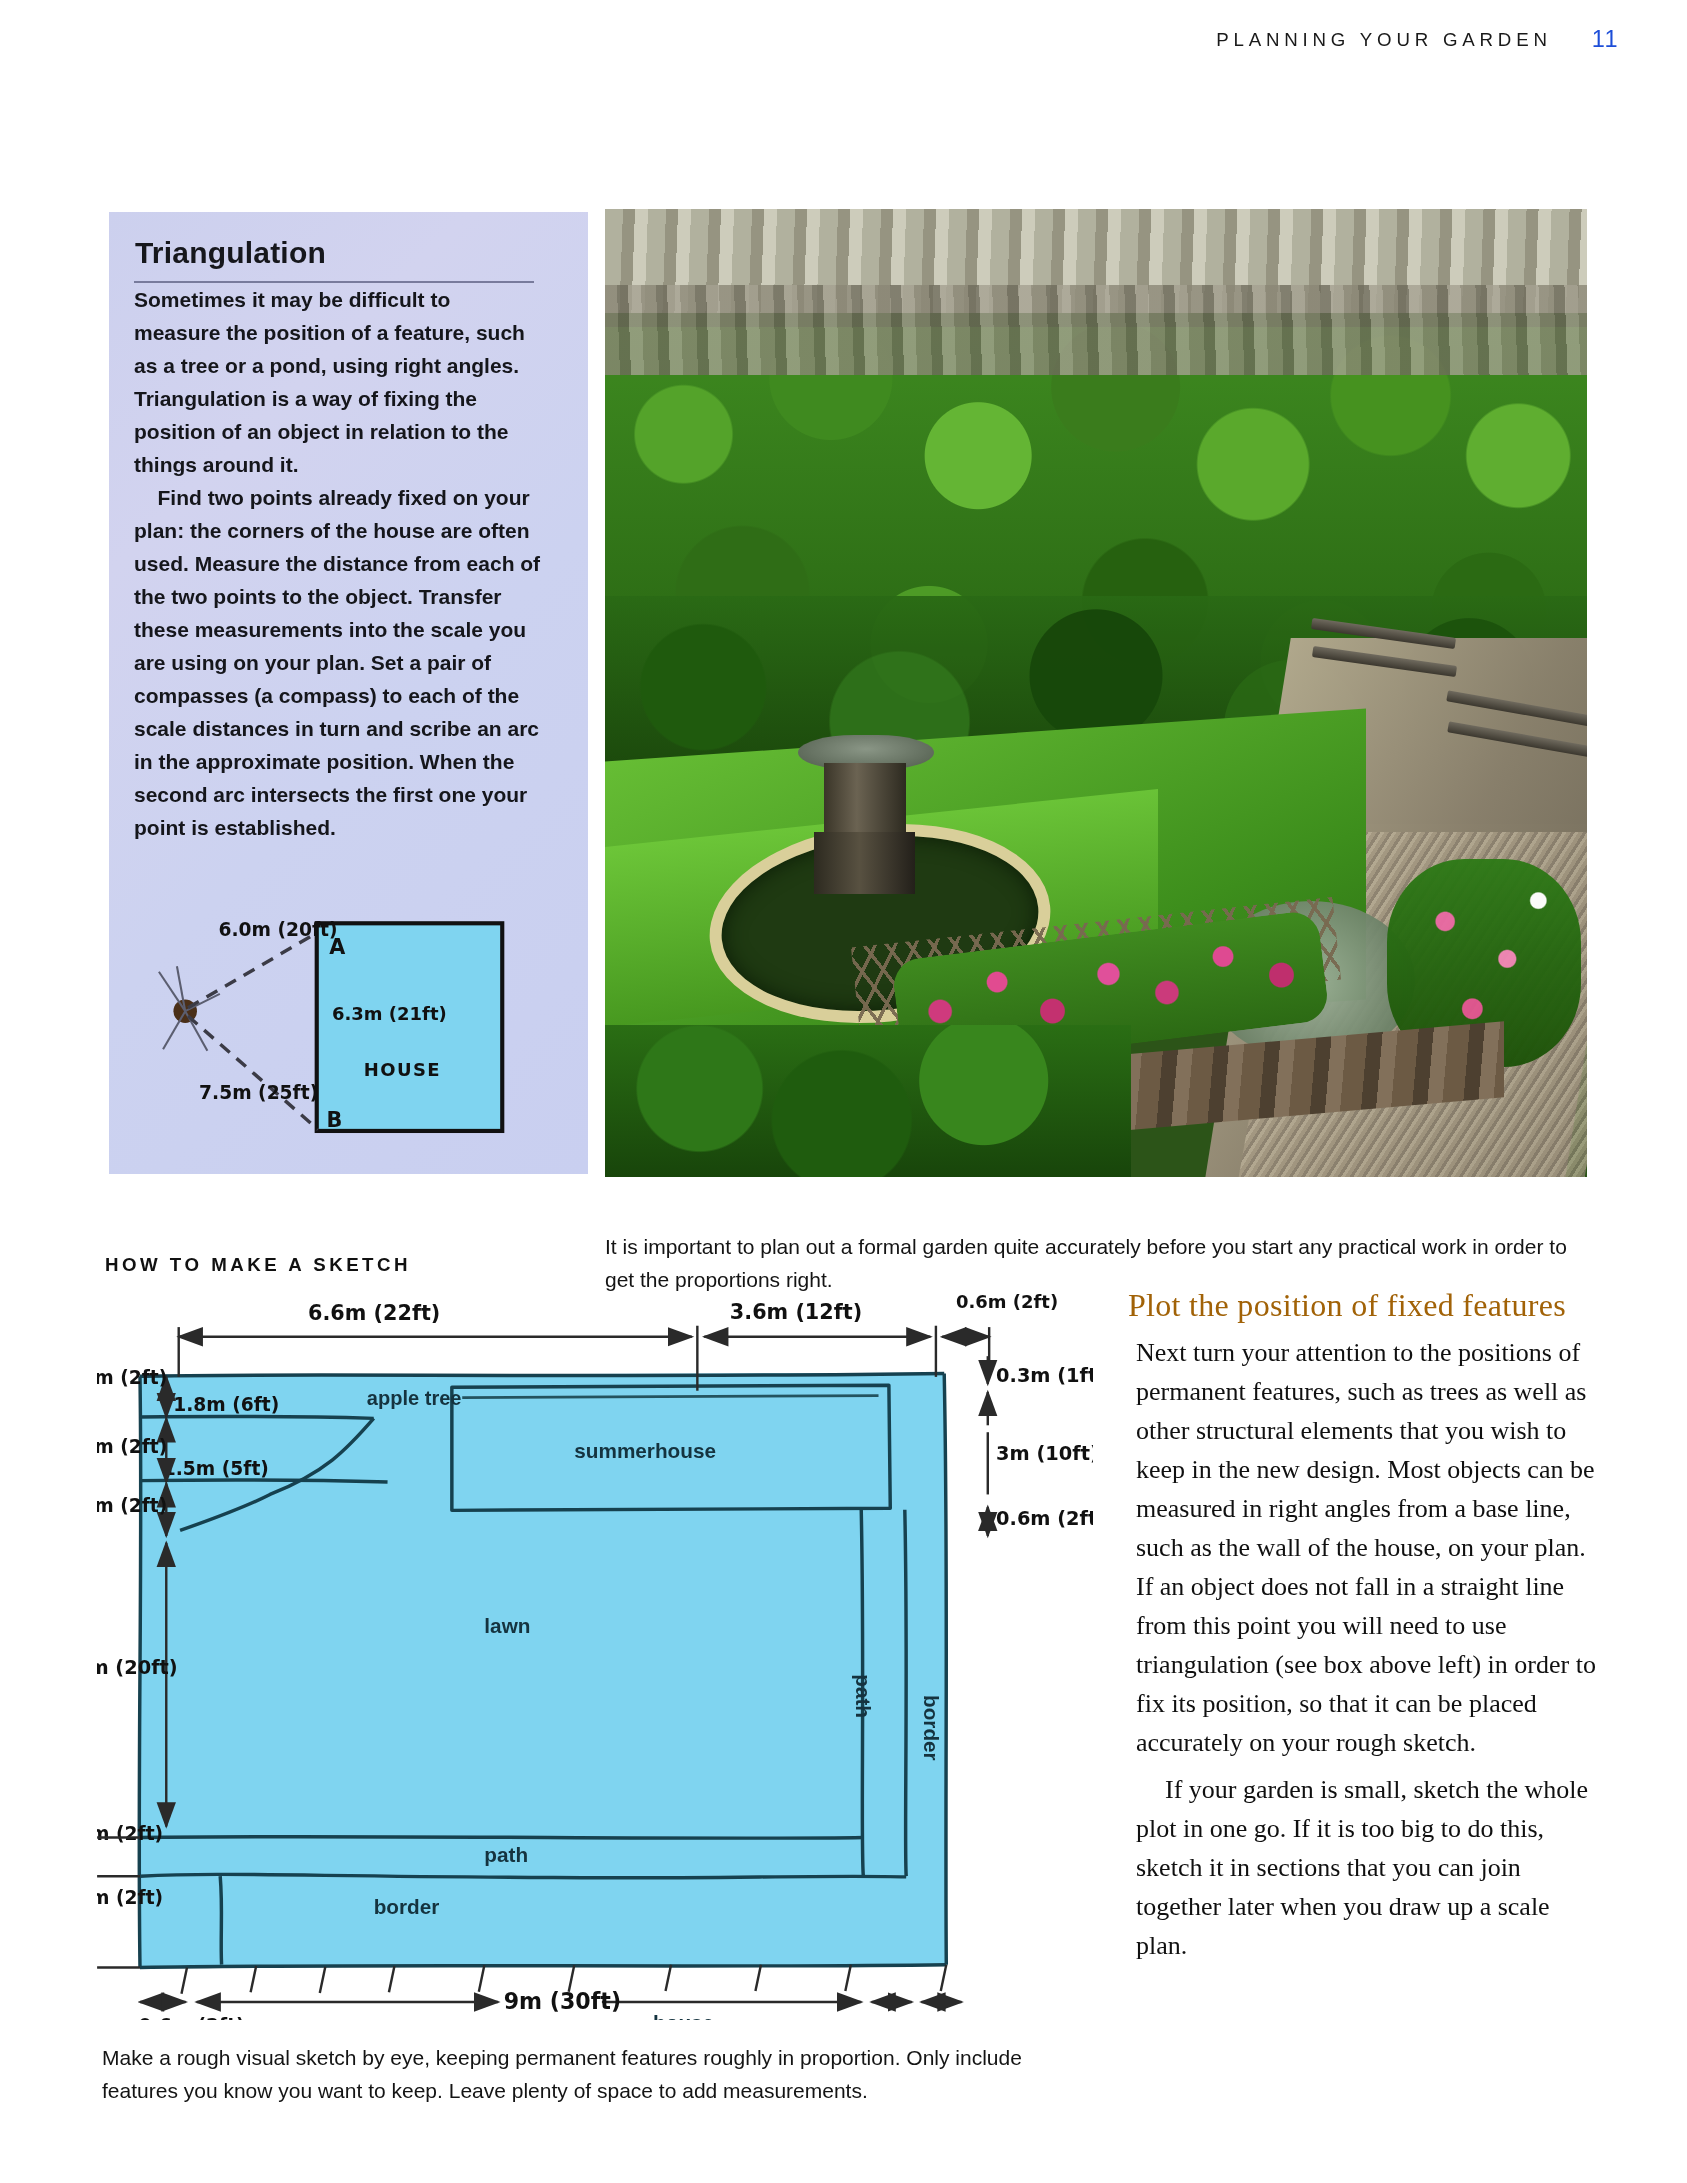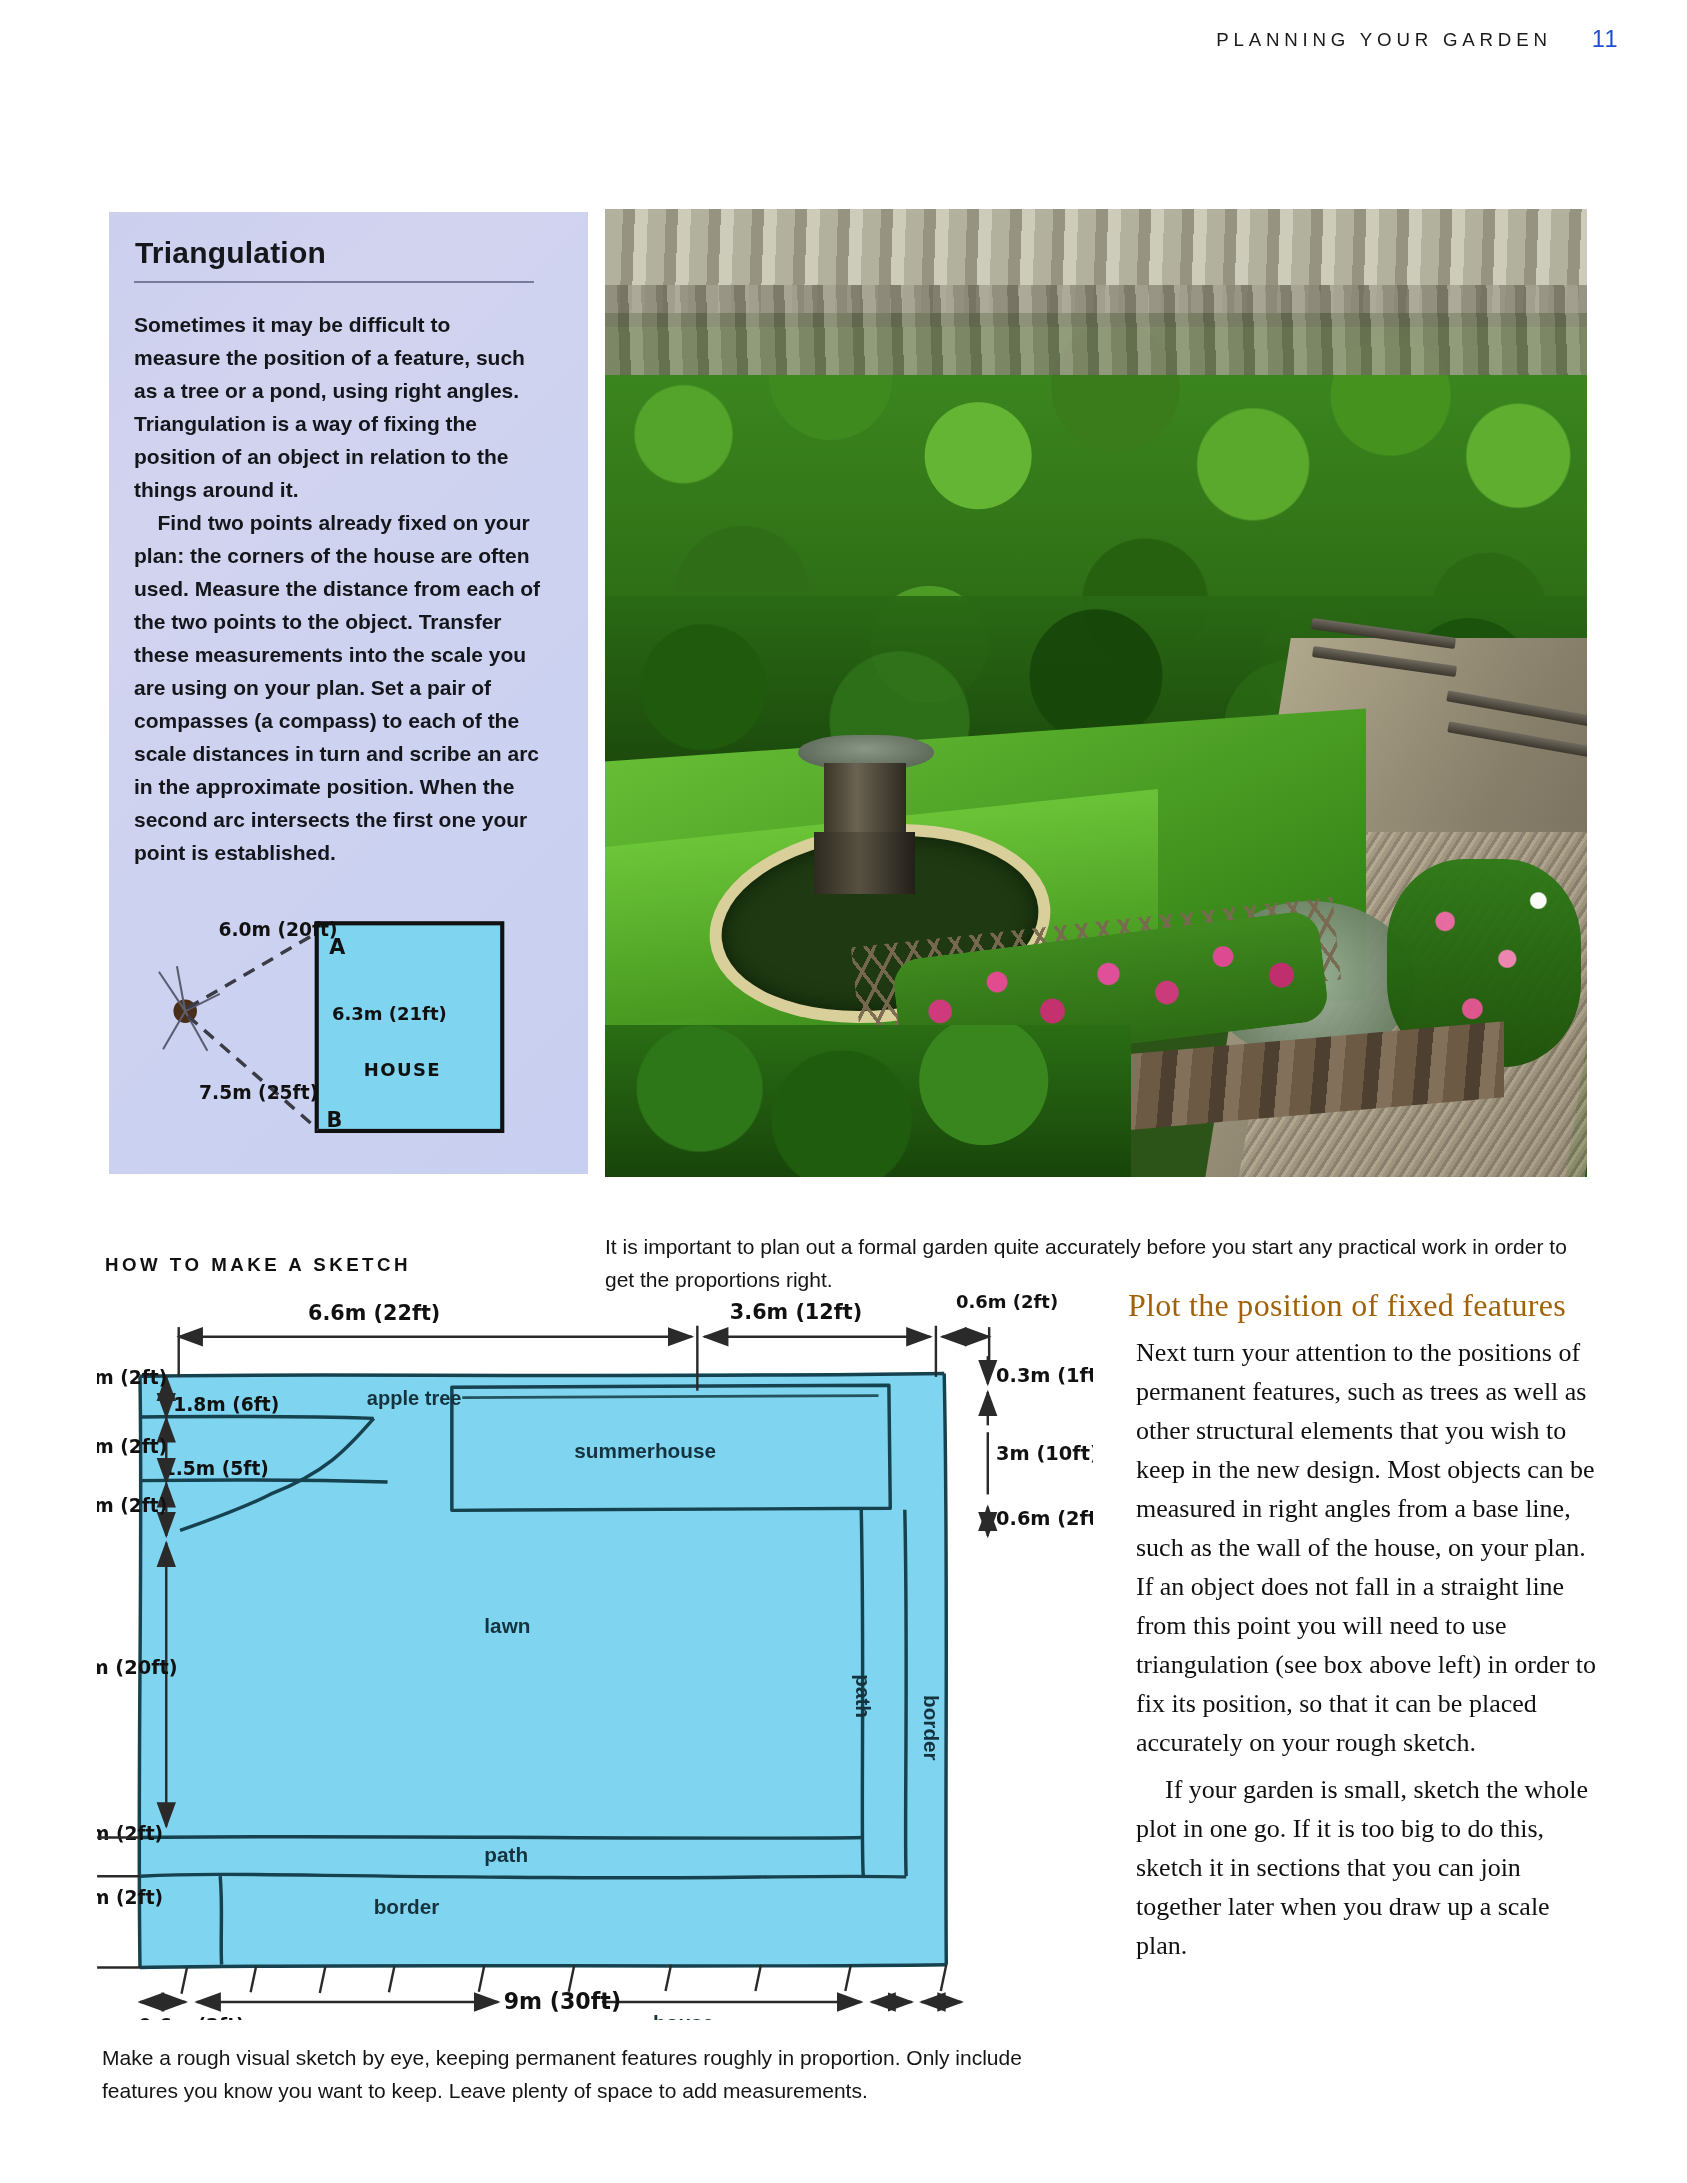--- a/index.html
+++ b/index.html
@@ -32,21 +32,21 @@
   }
   #tri-box .tri-title{
     position:absolute; left:26px; top:23.5px;
     font-size:30px; font-weight:700; color:#16171c; letter-spacing:0.2px;
   }
   #tri-box .tri-rule{
     position:absolute; left:25px; top:69px; width:400px; height:2.1px;
     background:#5b5e80; opacity:.75;
   }
   #tri-box .tri-body{
-    position:absolute; left:25px; top:96px; width:407px;
+    position:absolute; left:25px; top:71px; width:407px;
     font-size:21px; line-height:33px; color:#15161b; font-weight:600;
   }
   #tri-box .tri-body p{margin:0;}
   #tri-box .tri-body p.indent{text-indent:23.5px;}
 
   
   #tri-sketch{
     position:absolute; left:7px; top:678px; width:443px; height:277px;text-align:right;
   }
   #tri-sketch svg{display:block;}

